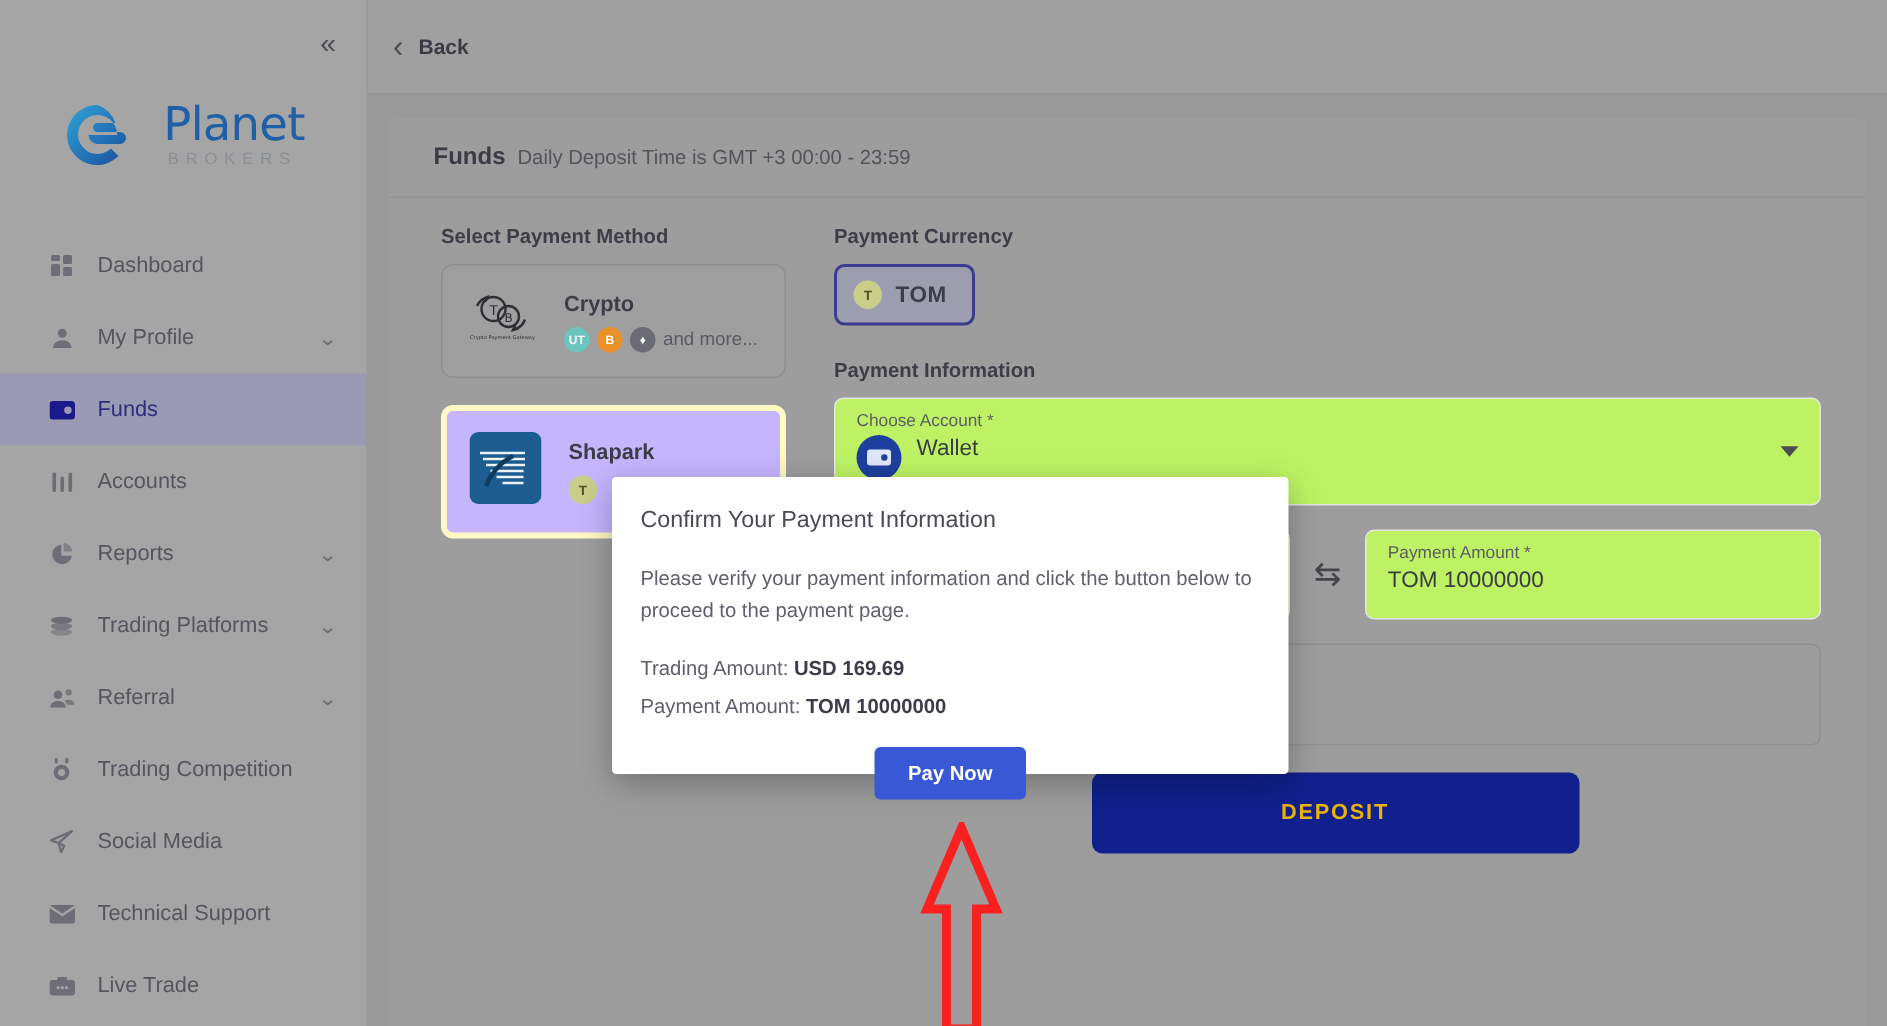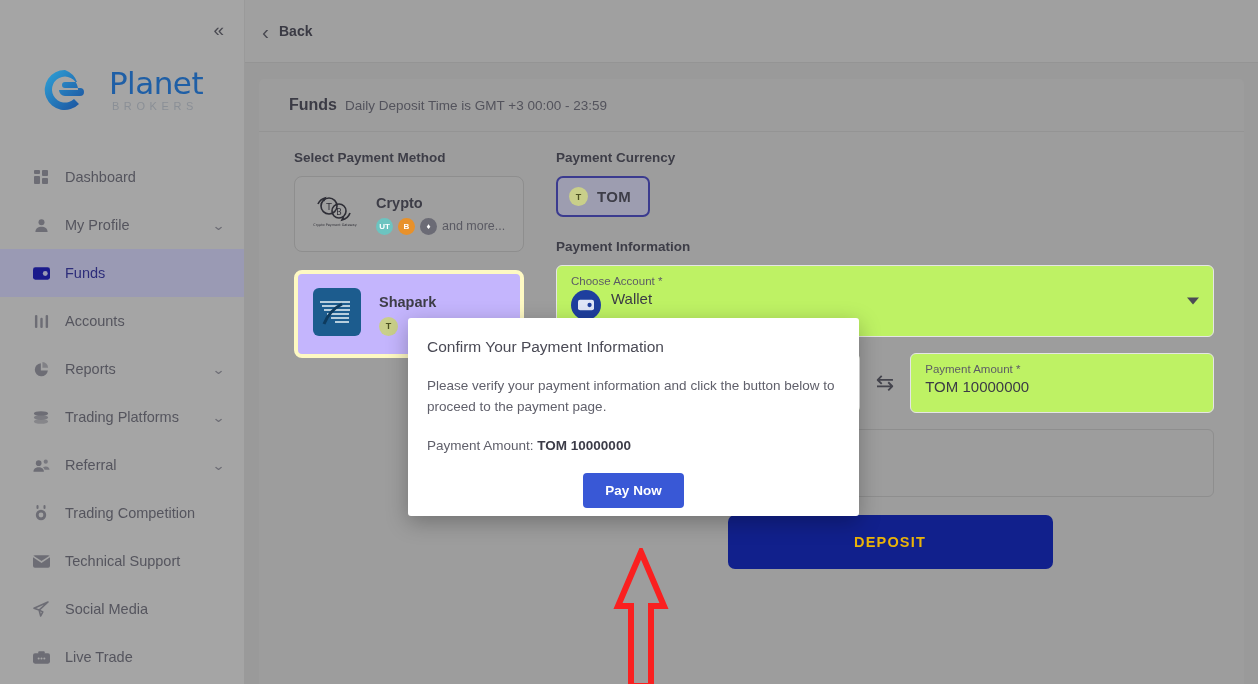--- a/index.html
+++ b/index.html
@@ -337,35 +337,35 @@
                 <rect x="9.5" y="0" width="2" height="4" rx="1"></rect>
               <circle cx="7" cy="10" r="5.2"></circle>
                 <circle cx="7" cy="10" r="2.4" fill="#a5a5a5"></circle>
             </svg>
           </span>
           <span class="nav-label">Trading Competition</span>
         </div>
 
         <div class="nav-item">
           <span class="nav-ico">
+            <svg width="16" height="16" viewBox="0 0 16 16" fill="none" stroke="currentColor" stroke-width="1.6">
+              <path d="M15 1L1 7.2l5.1 1.9L15 1zM6.1 9.1L7.7 15l2.1-4.1L6.1 9.1z" stroke-linejoin="round"></path>
+            </svg>
+          </span>
+          <span class="nav-label">Social Media</span>
+        </div>
+
+        <div class="nav-item">
+          <span class="nav-ico">
             <svg width="17" height="13" viewBox="0 0 18 13" fill="currentColor">
               <rect x="0" y="0" width="18" height="13" rx="2"></rect>
               <path d="M0 1l9 6 9-6" stroke="#a5a5a5" stroke-width="1.7" fill="none"></path>
             </svg>
           </span>
           <span class="nav-label">Technical Support</span>
-        </div>
-
-        <div class="nav-item">
-          <span class="nav-ico">
-            <svg width="16" height="16" viewBox="0 0 16 16" fill="none" stroke="currentColor" stroke-width="1.6">
-              <path d="M15 1L1 7.2l5.1 1.9L15 1zM6.1 9.1L7.7 15l2.1-4.1L6.1 9.1z" stroke-linejoin="round"></path>
-            </svg>
-          </span>
-          <span class="nav-label">Social Media</span>
         </div>
 
         <div class="nav-item">
           <span class="nav-ico">
             <svg width="17" height="13" viewBox="0 0 18 13" fill="currentColor">
               <rect x="0" y="2" width="18" height="11" rx="2.2"></rect>
               <rect x="5.5" y="0" width="7" height="3" rx="1.2"></rect>
               <circle cx="6" cy="7.5" r="1.1" fill="#a5a5a5"></circle>
                 <circle cx="9" cy="7.5" r="1.1" fill="#a5a5a5"></circle>
               <circle cx="12" cy="7.5" r="1.1" fill="#a5a5a5"></circle>
@@ -482,20 +482,24 @@
           </div>
         </div>
       </div>
     </main>
   </div>
 
   <div class="modal">
     <div class="modal-title">Confirm Your Payment Information</div>
     <div class="modal-para">Please verify your payment information and click the button below to proceed to the payment page.</div>
     <div class="modal-line">
+      <span>Trading Amount:</span>
+      <b>USD 169.69</b>
+    </div>
+    <div class="modal-line">
       <span>Payment Amount:</span>
       <b>TOM 10000000</b>
     </div>
     <button class="pay-now">Pay Now</button>
   </div>
 
   <span class="annot-arrow">
     <svg width="62" height="140" viewBox="0 0 62 140">
       <path d="M31 4 L54 58 L41 58 L41 138 L21 138 L21 58 L8 58 Z" fill="none" stroke="#fa2020" stroke-width="6" stroke-linejoin="miter"></path>
     </svg>

